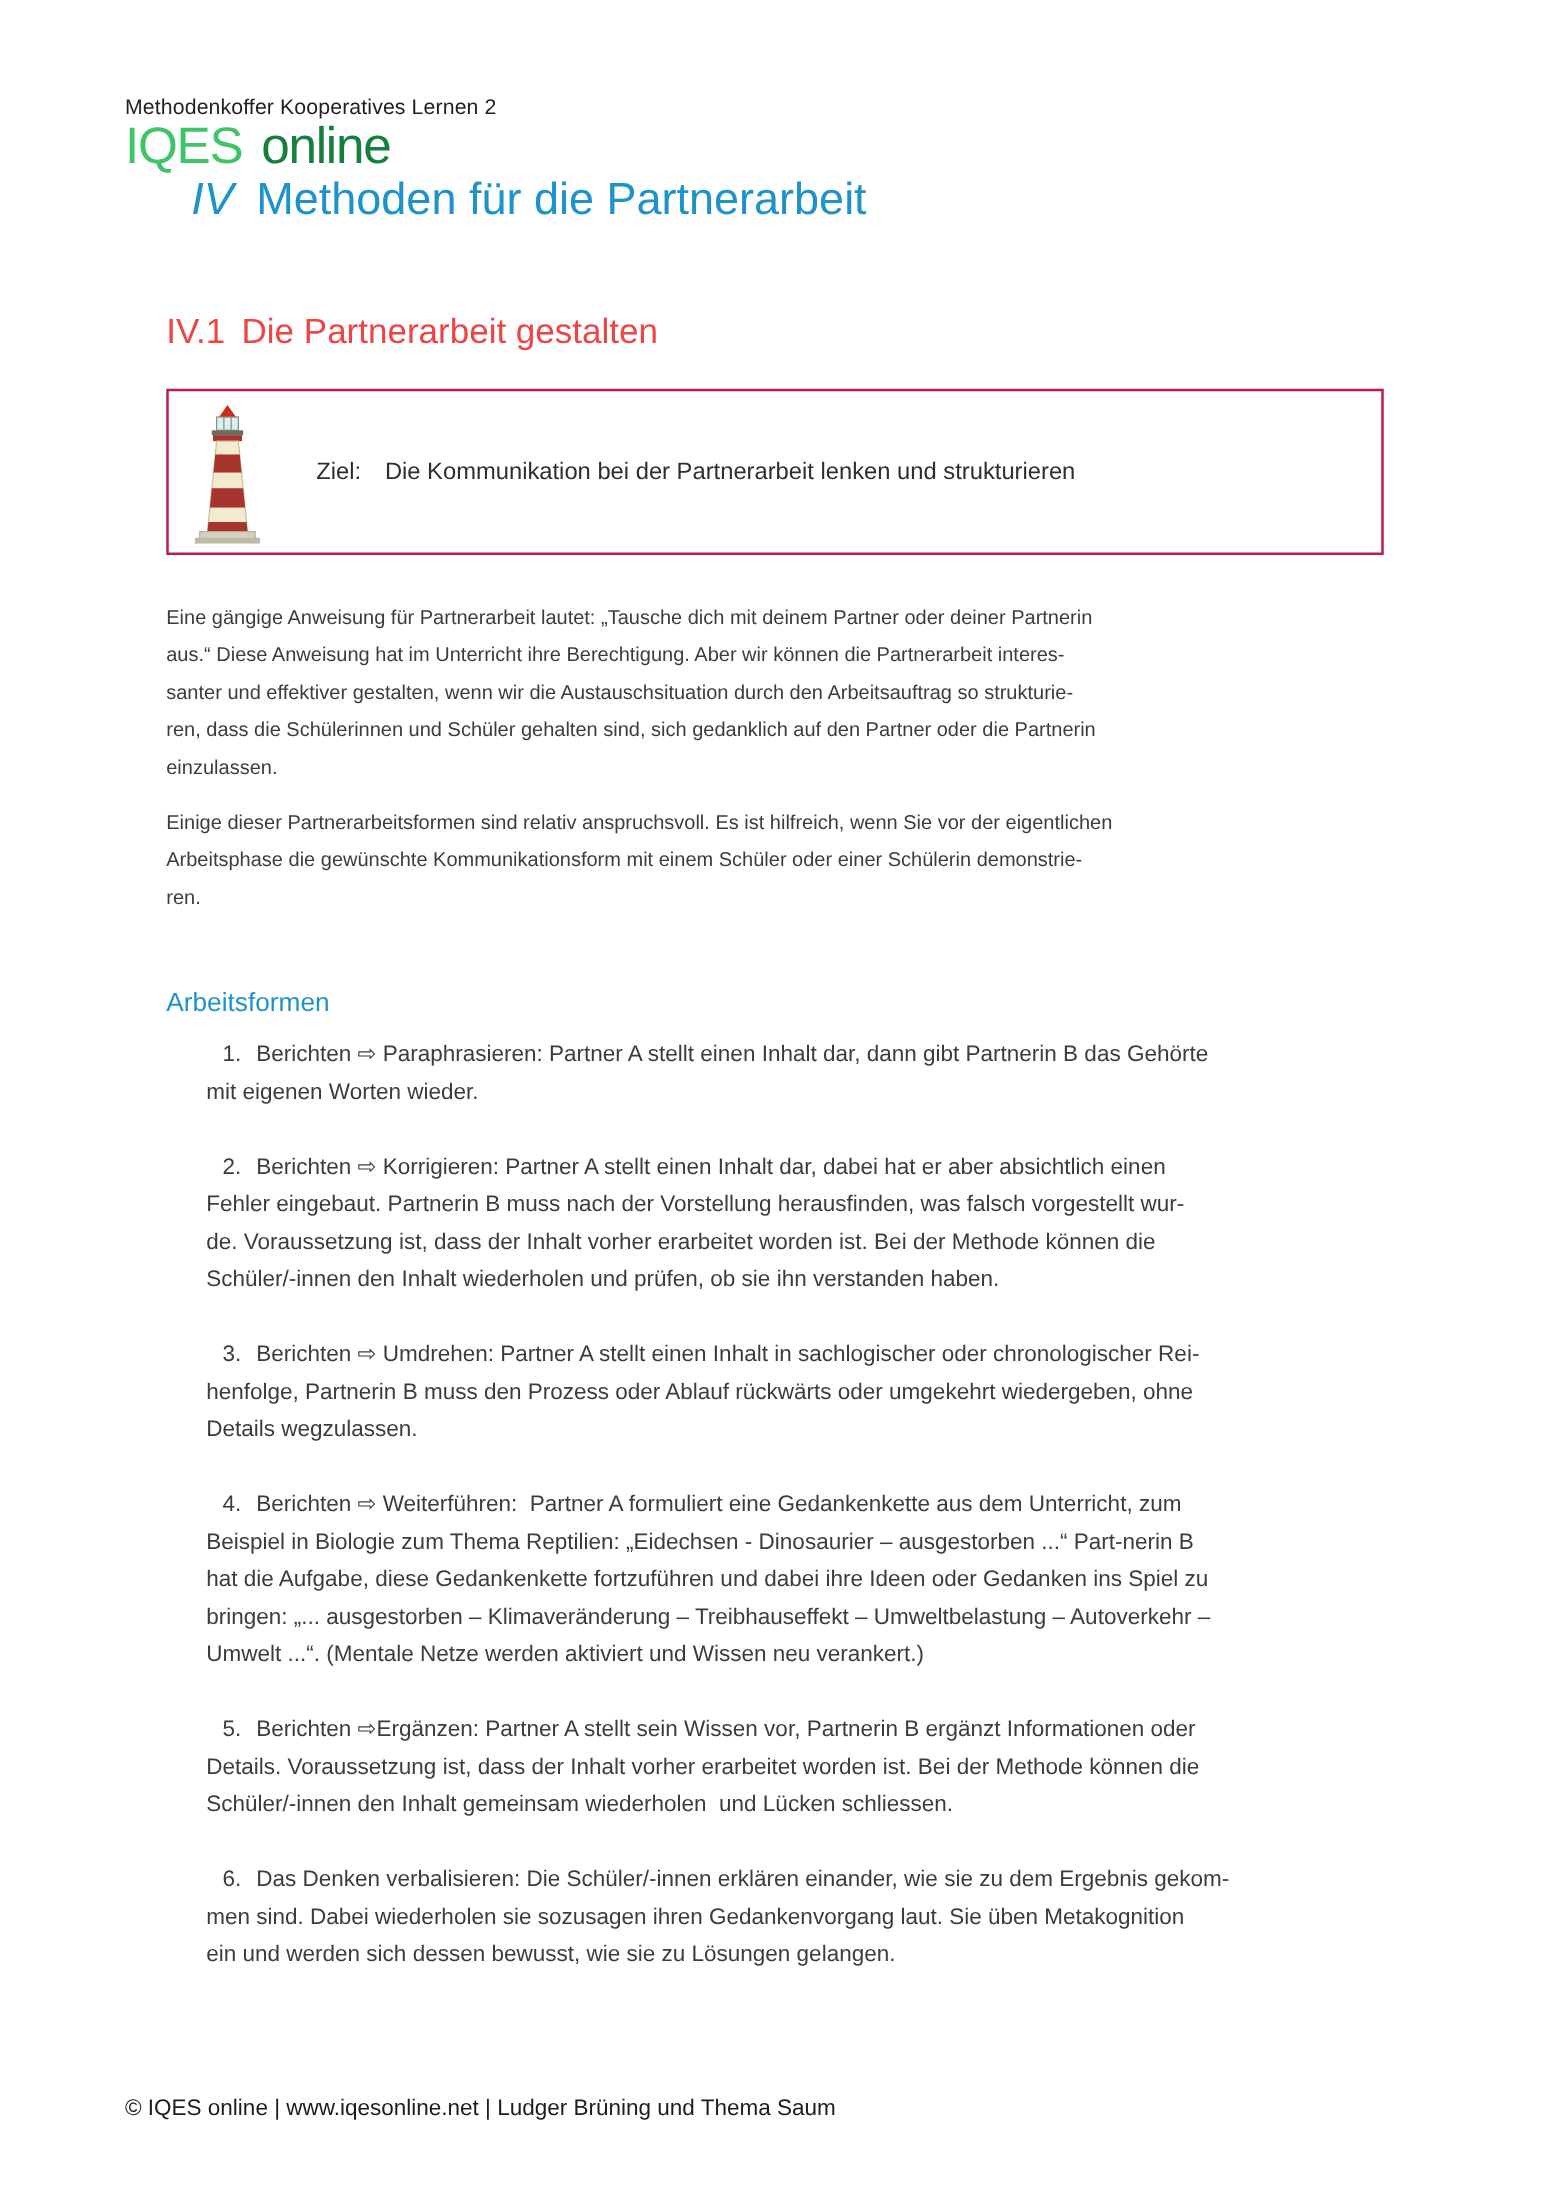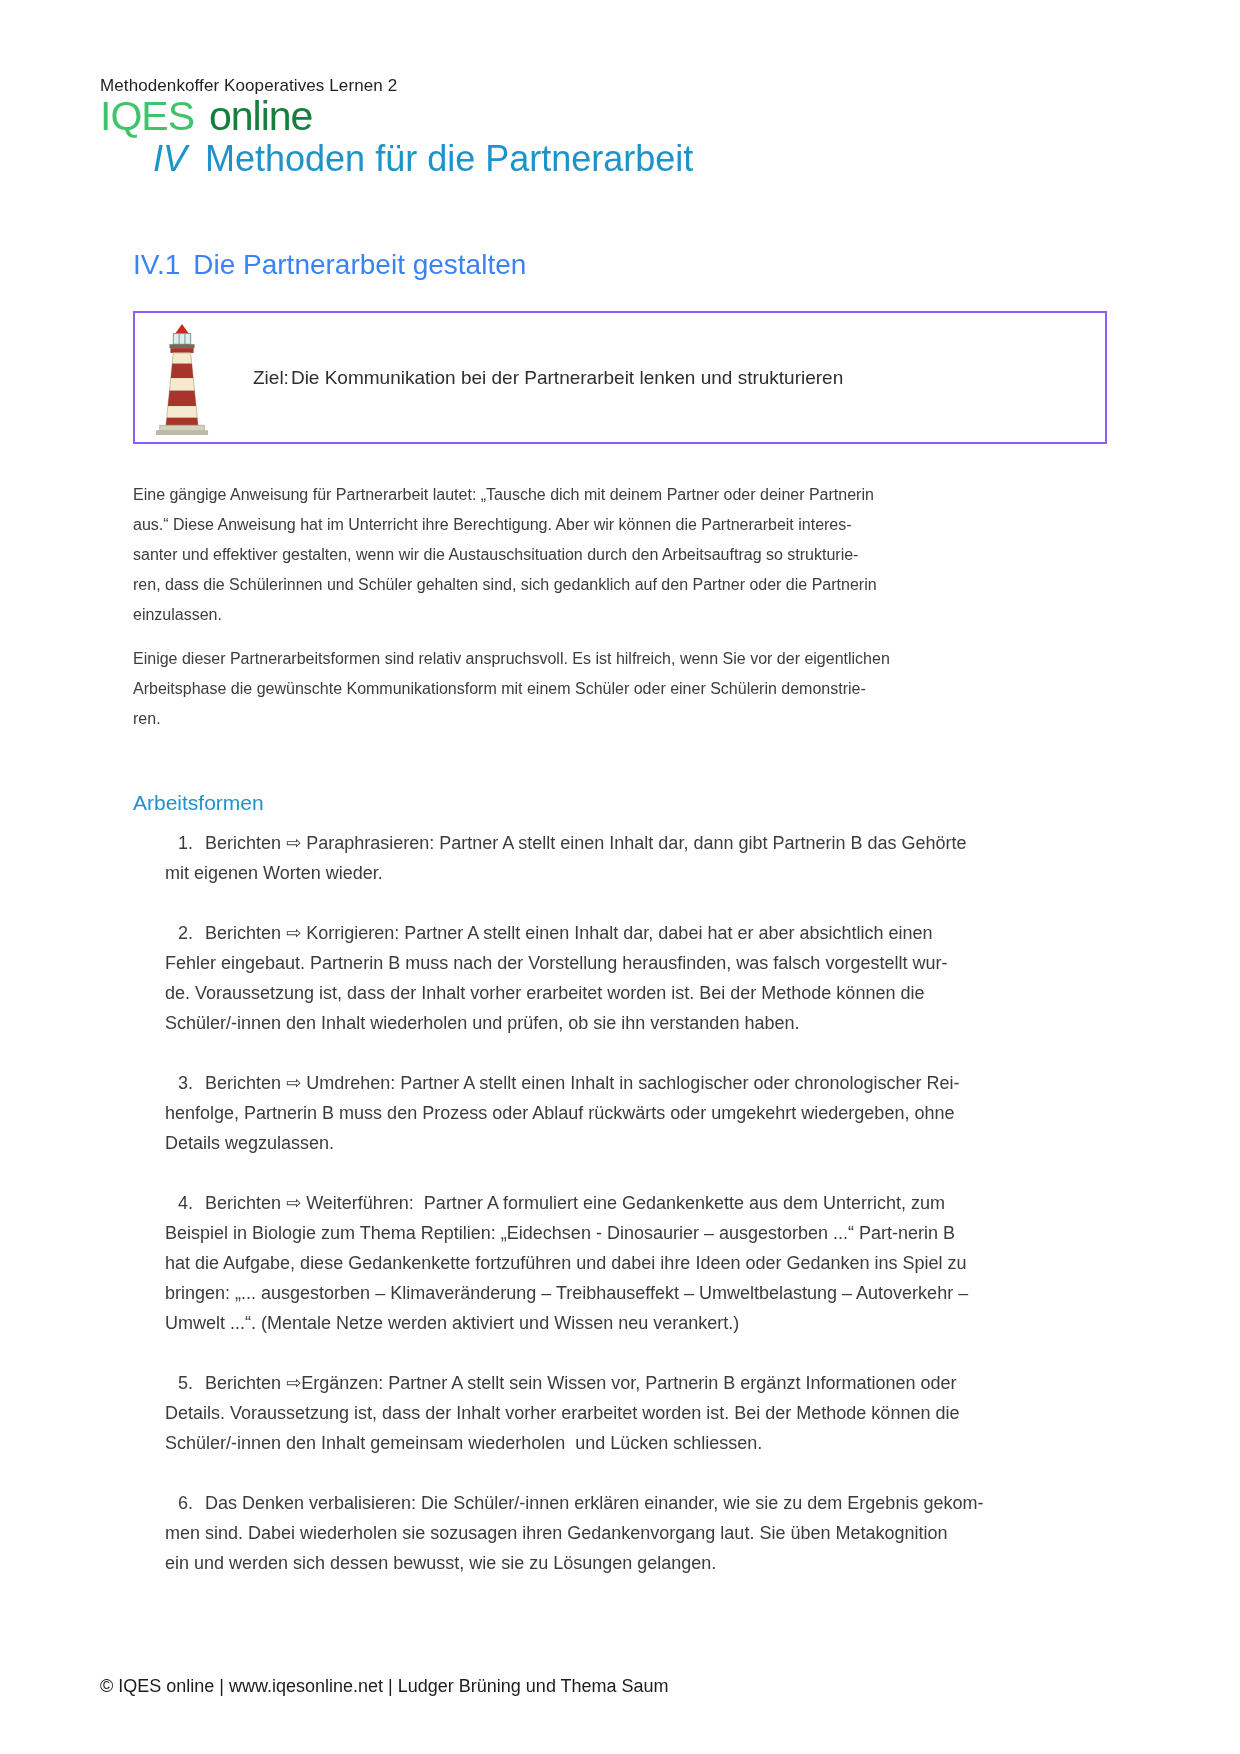--- a/index.html
+++ b/index.html
@@ -47,47 +47,47 @@
     font-weight: 400;
     color: #1e93c9;
     line-height: 42px;
     margin: 0;
     padding-left: 20px;
   }
   .chapter-heading .num { margin-right: 18px; font-style: italic; }
   .section-heading {
     font-size: 28px;
     font-weight: 400;
-    color: #3b82f6;
+    color: #ef4444;
     line-height: 34px;
     margin: 68px 0 0 0;
   }
   .section-heading .num { margin-right: 13px; }
 
   
   .goal-box {
     margin-top: 29px;
     height: 133px;
-    border: 2px solid #8b5cf6;
+    border: 2px solid #be185d;
     display: flex;
     align-items: center;
     box-sizing: border-box;
     padding-left: 18px;
   }
   .lighthouse { flex: 0 0 auto; margin-top: 2px; }
   .goal-label {
     font-size: 19px;
     color: #2e2e2e;
     margin-left: 42px;
     white-space: nowrap;
   }
   .goal-text {
     font-size: 19px;
     color: #2e2e2e;
-    margin-left: 2px;
+    margin-left: 19px;
   }
 
   
   .intro { margin-top: 36px; }
   .para {
     font-size: 16px;
     line-height: 30px;
     color: #3c3c3c;
     white-space: pre-wrap;
     margin: 0 0 14px 0;

